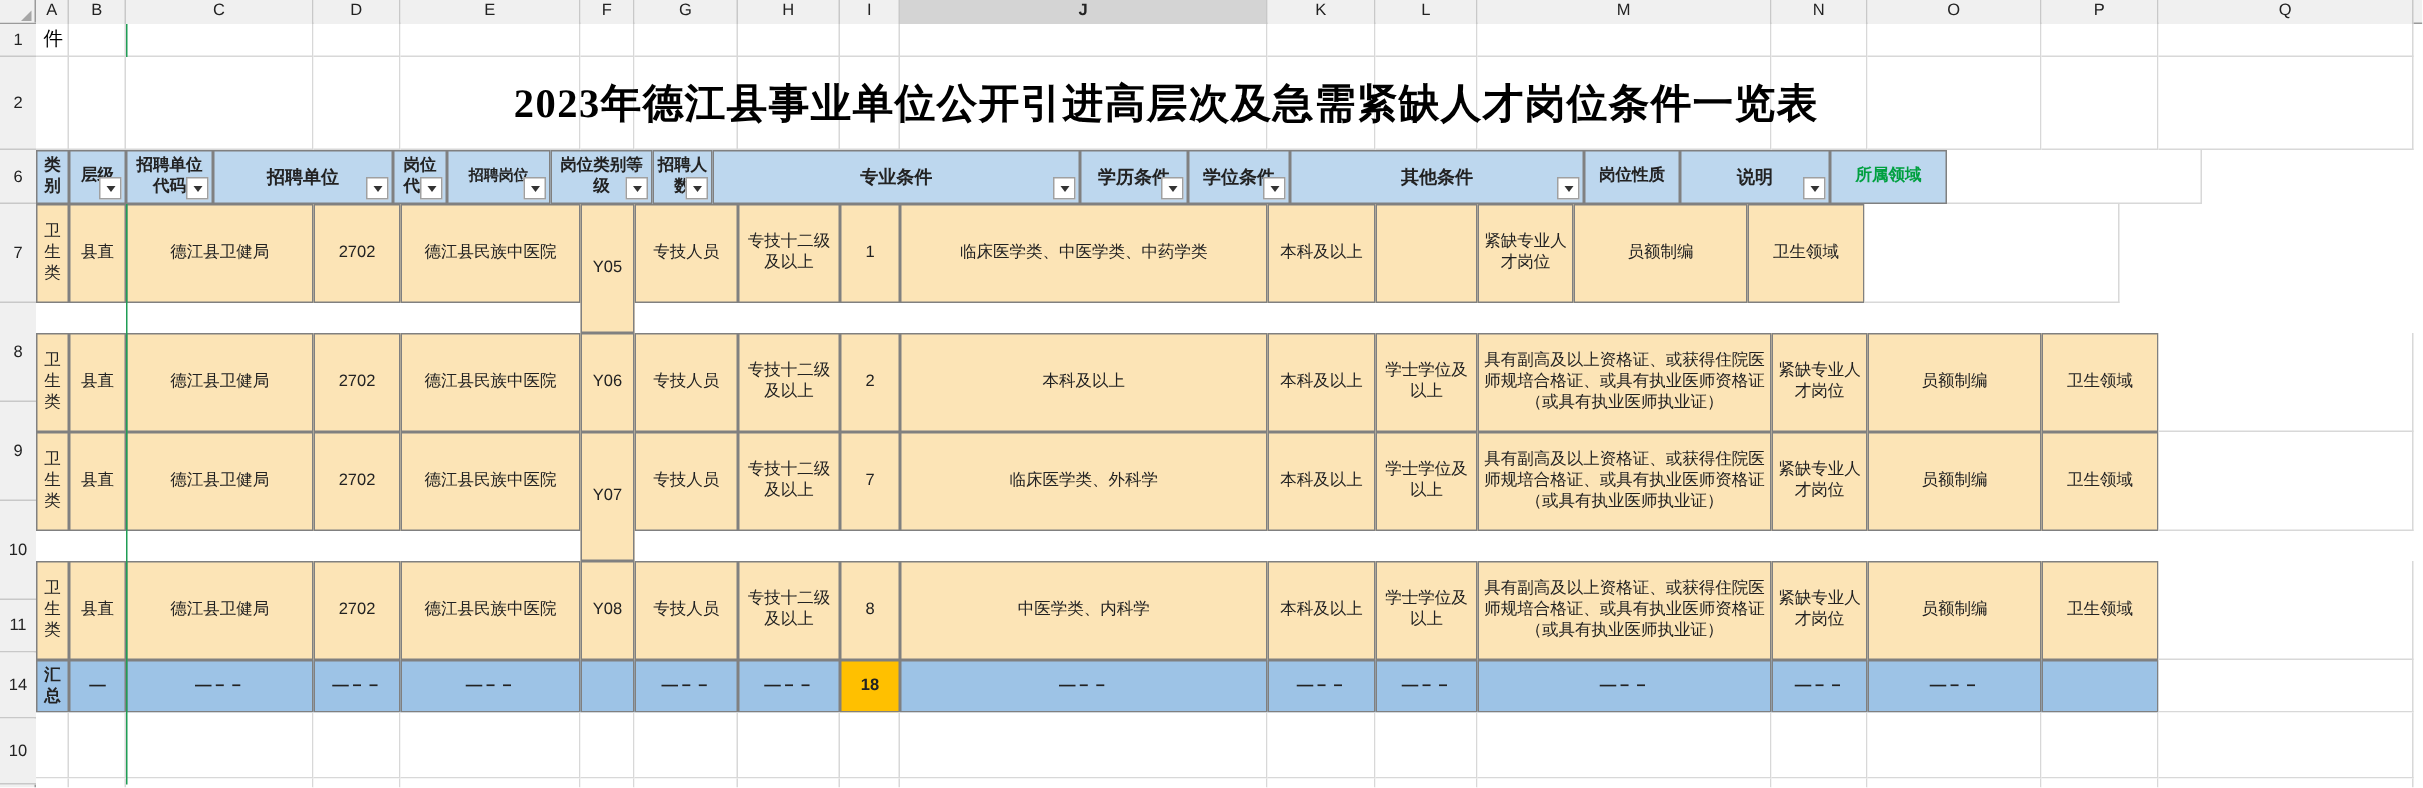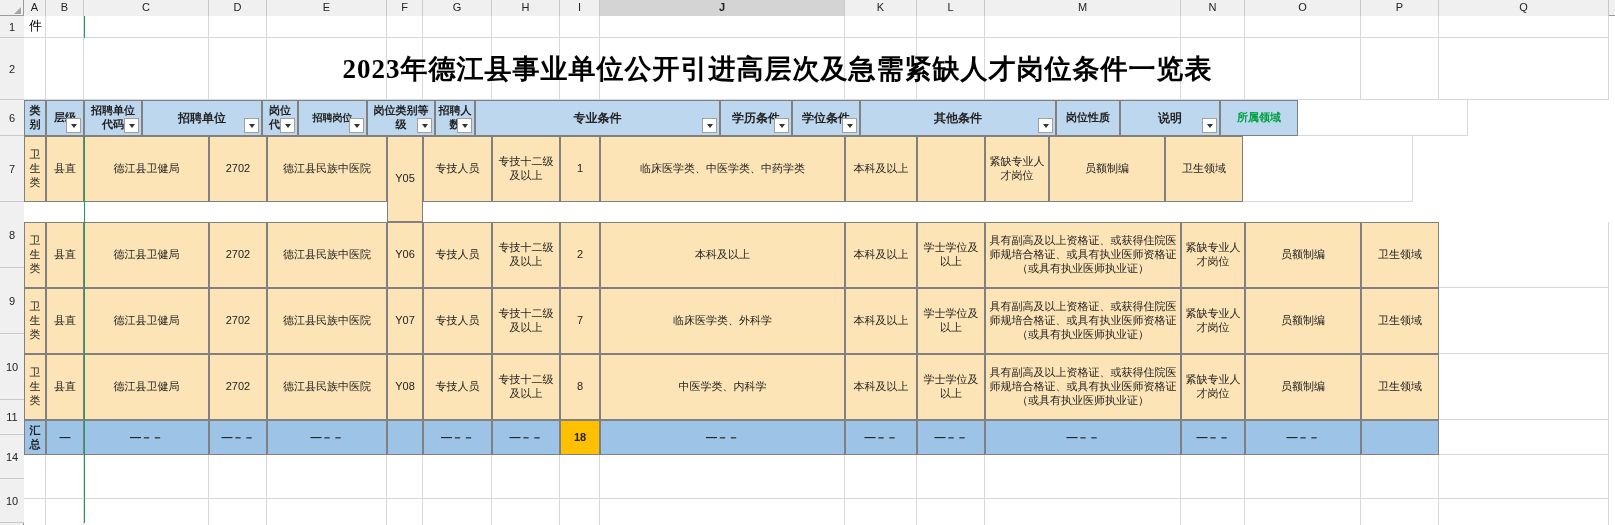--- a/index.html
+++ b/index.html
@@ -327,21 +327,21 @@
         <div class="cell data" style="width:78px;height:66px">卫生领域</div>
         <div class="cell plain" style="width:170px;height:66px"></div>
       </div>
 
       <div class="grid-row">
         <div class="cell data" style="width:22px;height:66px">卫生类</div>
         <div class="cell data" style="width:38px;height:66px">县直</div>
         <div class="cell data" style="width:125px;height:66px">德江县卫健局</div>
         <div class="cell data" style="width:58px;height:66px">2702</div>
         <div class="cell data" style="width:120px;height:66px">德江县民族中医院</div>
-        <div class="cell data" style="width:36px;height:66px">Y07</div>
+        <div class="cell data" style="width:36px;height:86px">Y07</div>
         <div class="cell data" style="width:69px;height:66px">专技人员</div>
         <div class="cell data" style="width:68px;height:66px">专技十二级及以上</div>
         <div class="cell data" style="width:40px;height:66px">7</div>
         <div class="cell data" style="width:245px;height:66px">临床医学类、外科学</div>
         <div class="cell data" style="width:72px;height:66px">本科及以上</div>
         <div class="cell data" style="width:68px;height:66px">学士学位及以上</div>
         <div class="cell data" style="width:196px;height:66px">具有副高及以上资格证、或获得住院医师规培合格证、或具有执业医师资格证（或具有执业医师执业证）</div>
         <div class="cell data" style="width:64px;height:66px">紧缺专业人才岗位</div>
         <div class="cell data" style="width:116px;height:66px">员额制编</div>
         <div class="cell data" style="width:78px;height:66px">卫生领域</div>

